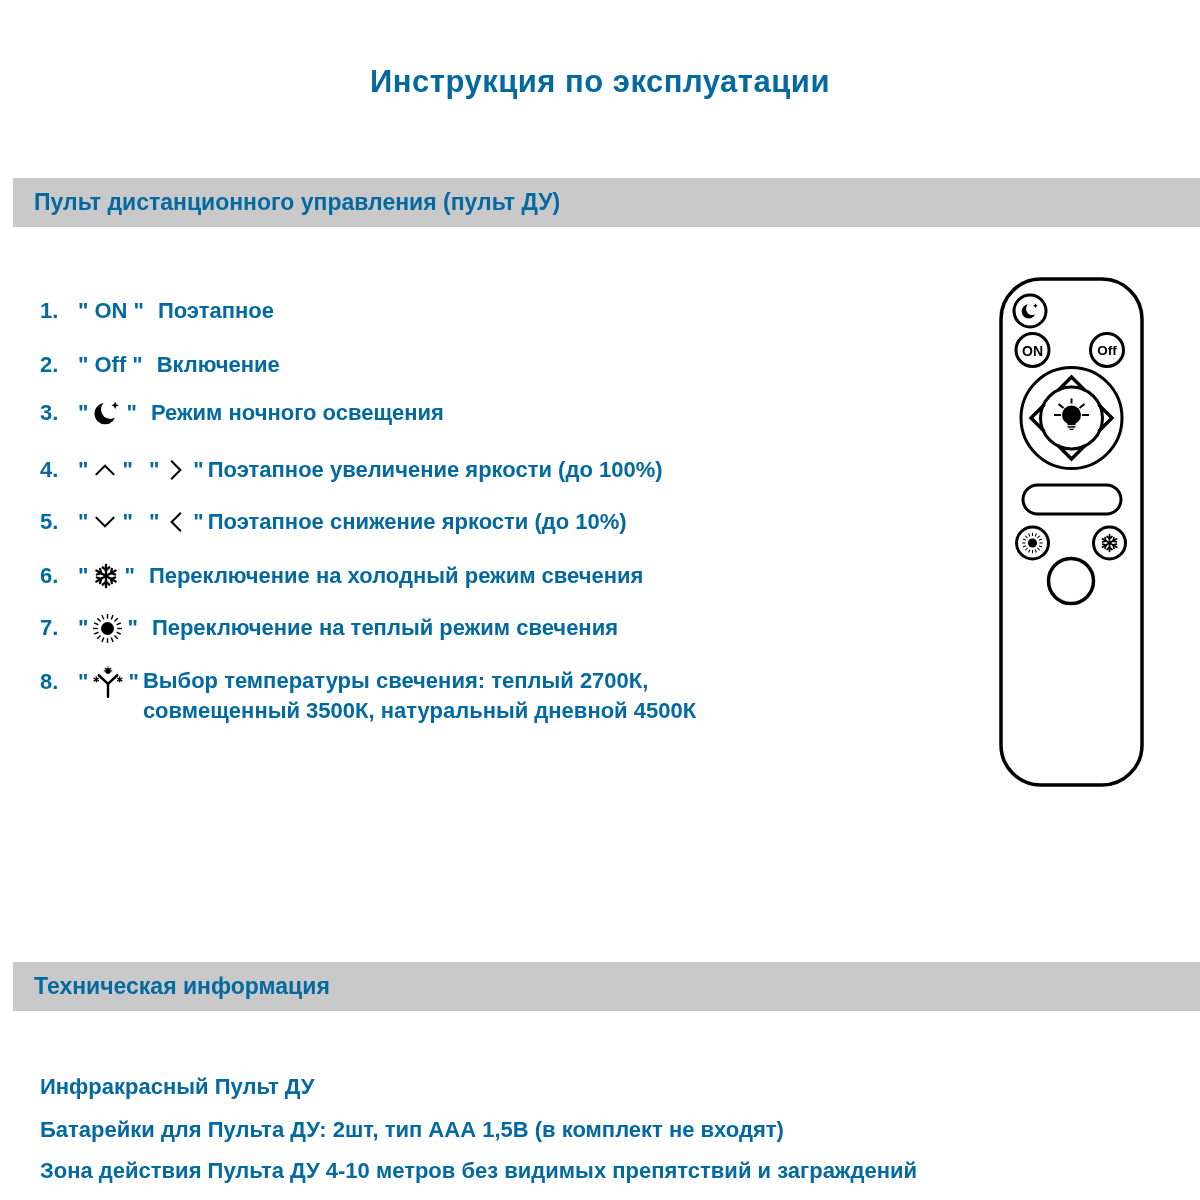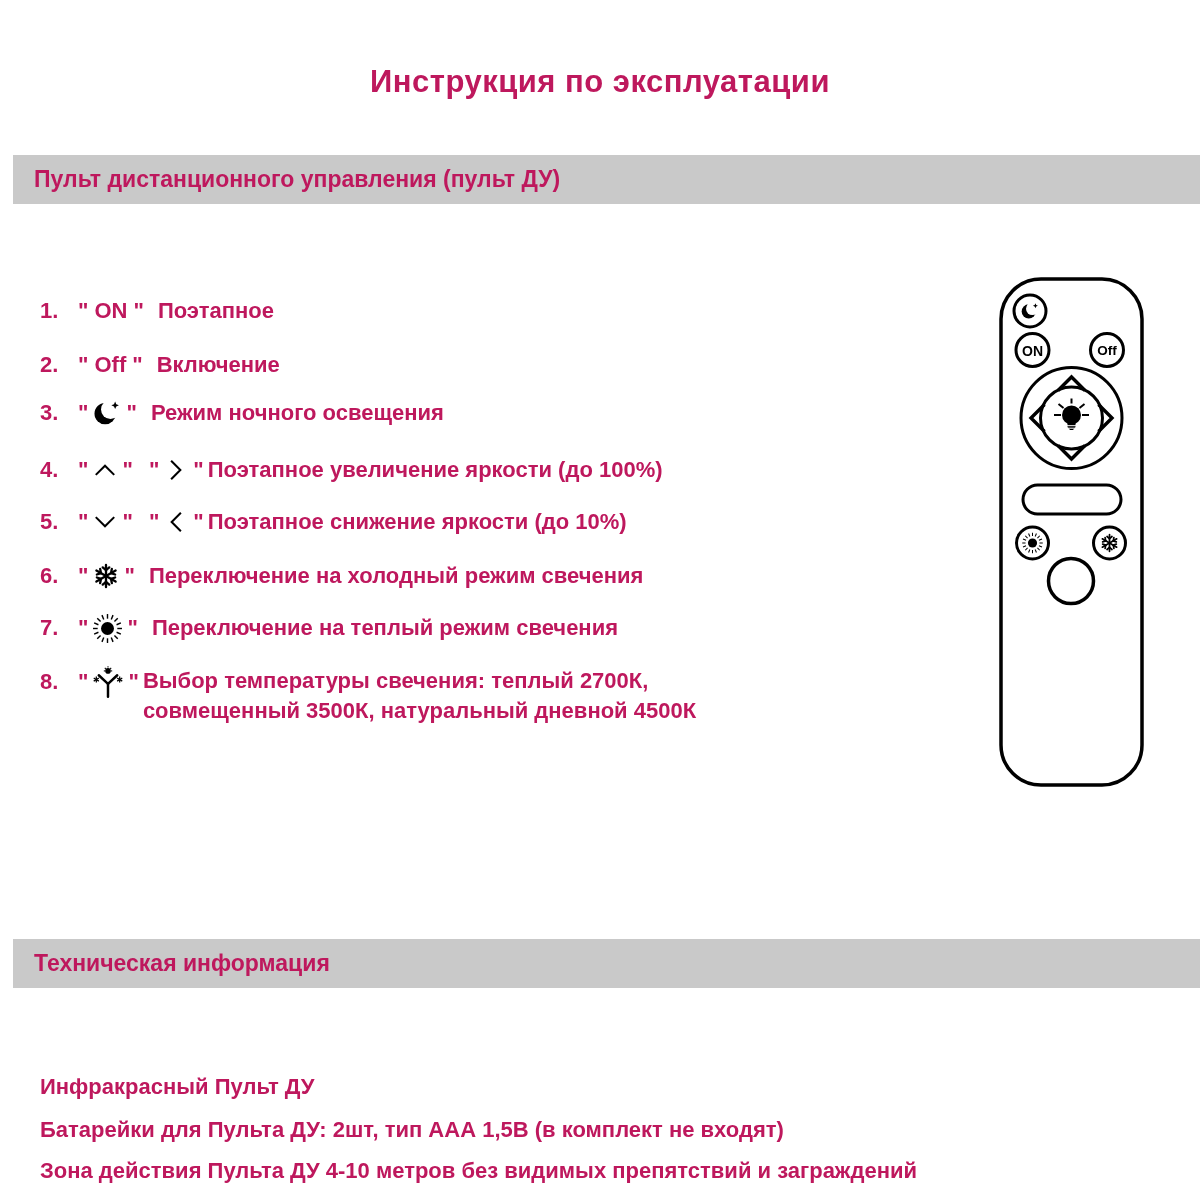--- a/index.html
+++ b/index.html
@@ -1,20 +1,20 @@
 <!DOCTYPE html>
 <html><head>
 <meta charset="utf-8">
 <style>
   html,body{margin:0;padding:0;background:#fff;}
   .page{position:relative;width:1200px;height:1200px;background:#ffffff;
-        font-family:"Liberation Sans","DejaVu Sans",sans-serif;font-weight:700;color:#be185d;overflow:hidden;}
+        font-family:"Liberation Sans","DejaVu Sans",sans-serif;font-weight:700;color:#0369a1;overflow:hidden;}
   .title{position:absolute;top:64px;left:0;width:100%;text-align:center;font-size:31px;letter-spacing:.5px;}
   .banner{position:absolute;left:13px;right:0;height:49px;background:#c9c9c9;
-          display:flex;align-items:center;padding-left:21px;font-size:23px;box-sizing:border-box;}
+          display:flex;align-items:center;padding-left:21px;font-size:23px;box-sizing:border-box;margin-top:23px;}
   .b1{top:155px;}
   .b2{top:939px;}
   .item{position:absolute;left:40px;display:flex;align-items:center;font-size:22px;height:32px;white-space:nowrap;}
   .item .num{width:34px;flex:0 0 auto;}
   .badge{display:inline-flex;align-items:center;}
   .badge + .badge{margin-left:8px;}
   .q{margin:0 4px;}
   .key{margin:0 2px;}
   .desc{margin-left:10px;}
   .desc.wide{margin-left:0;}

